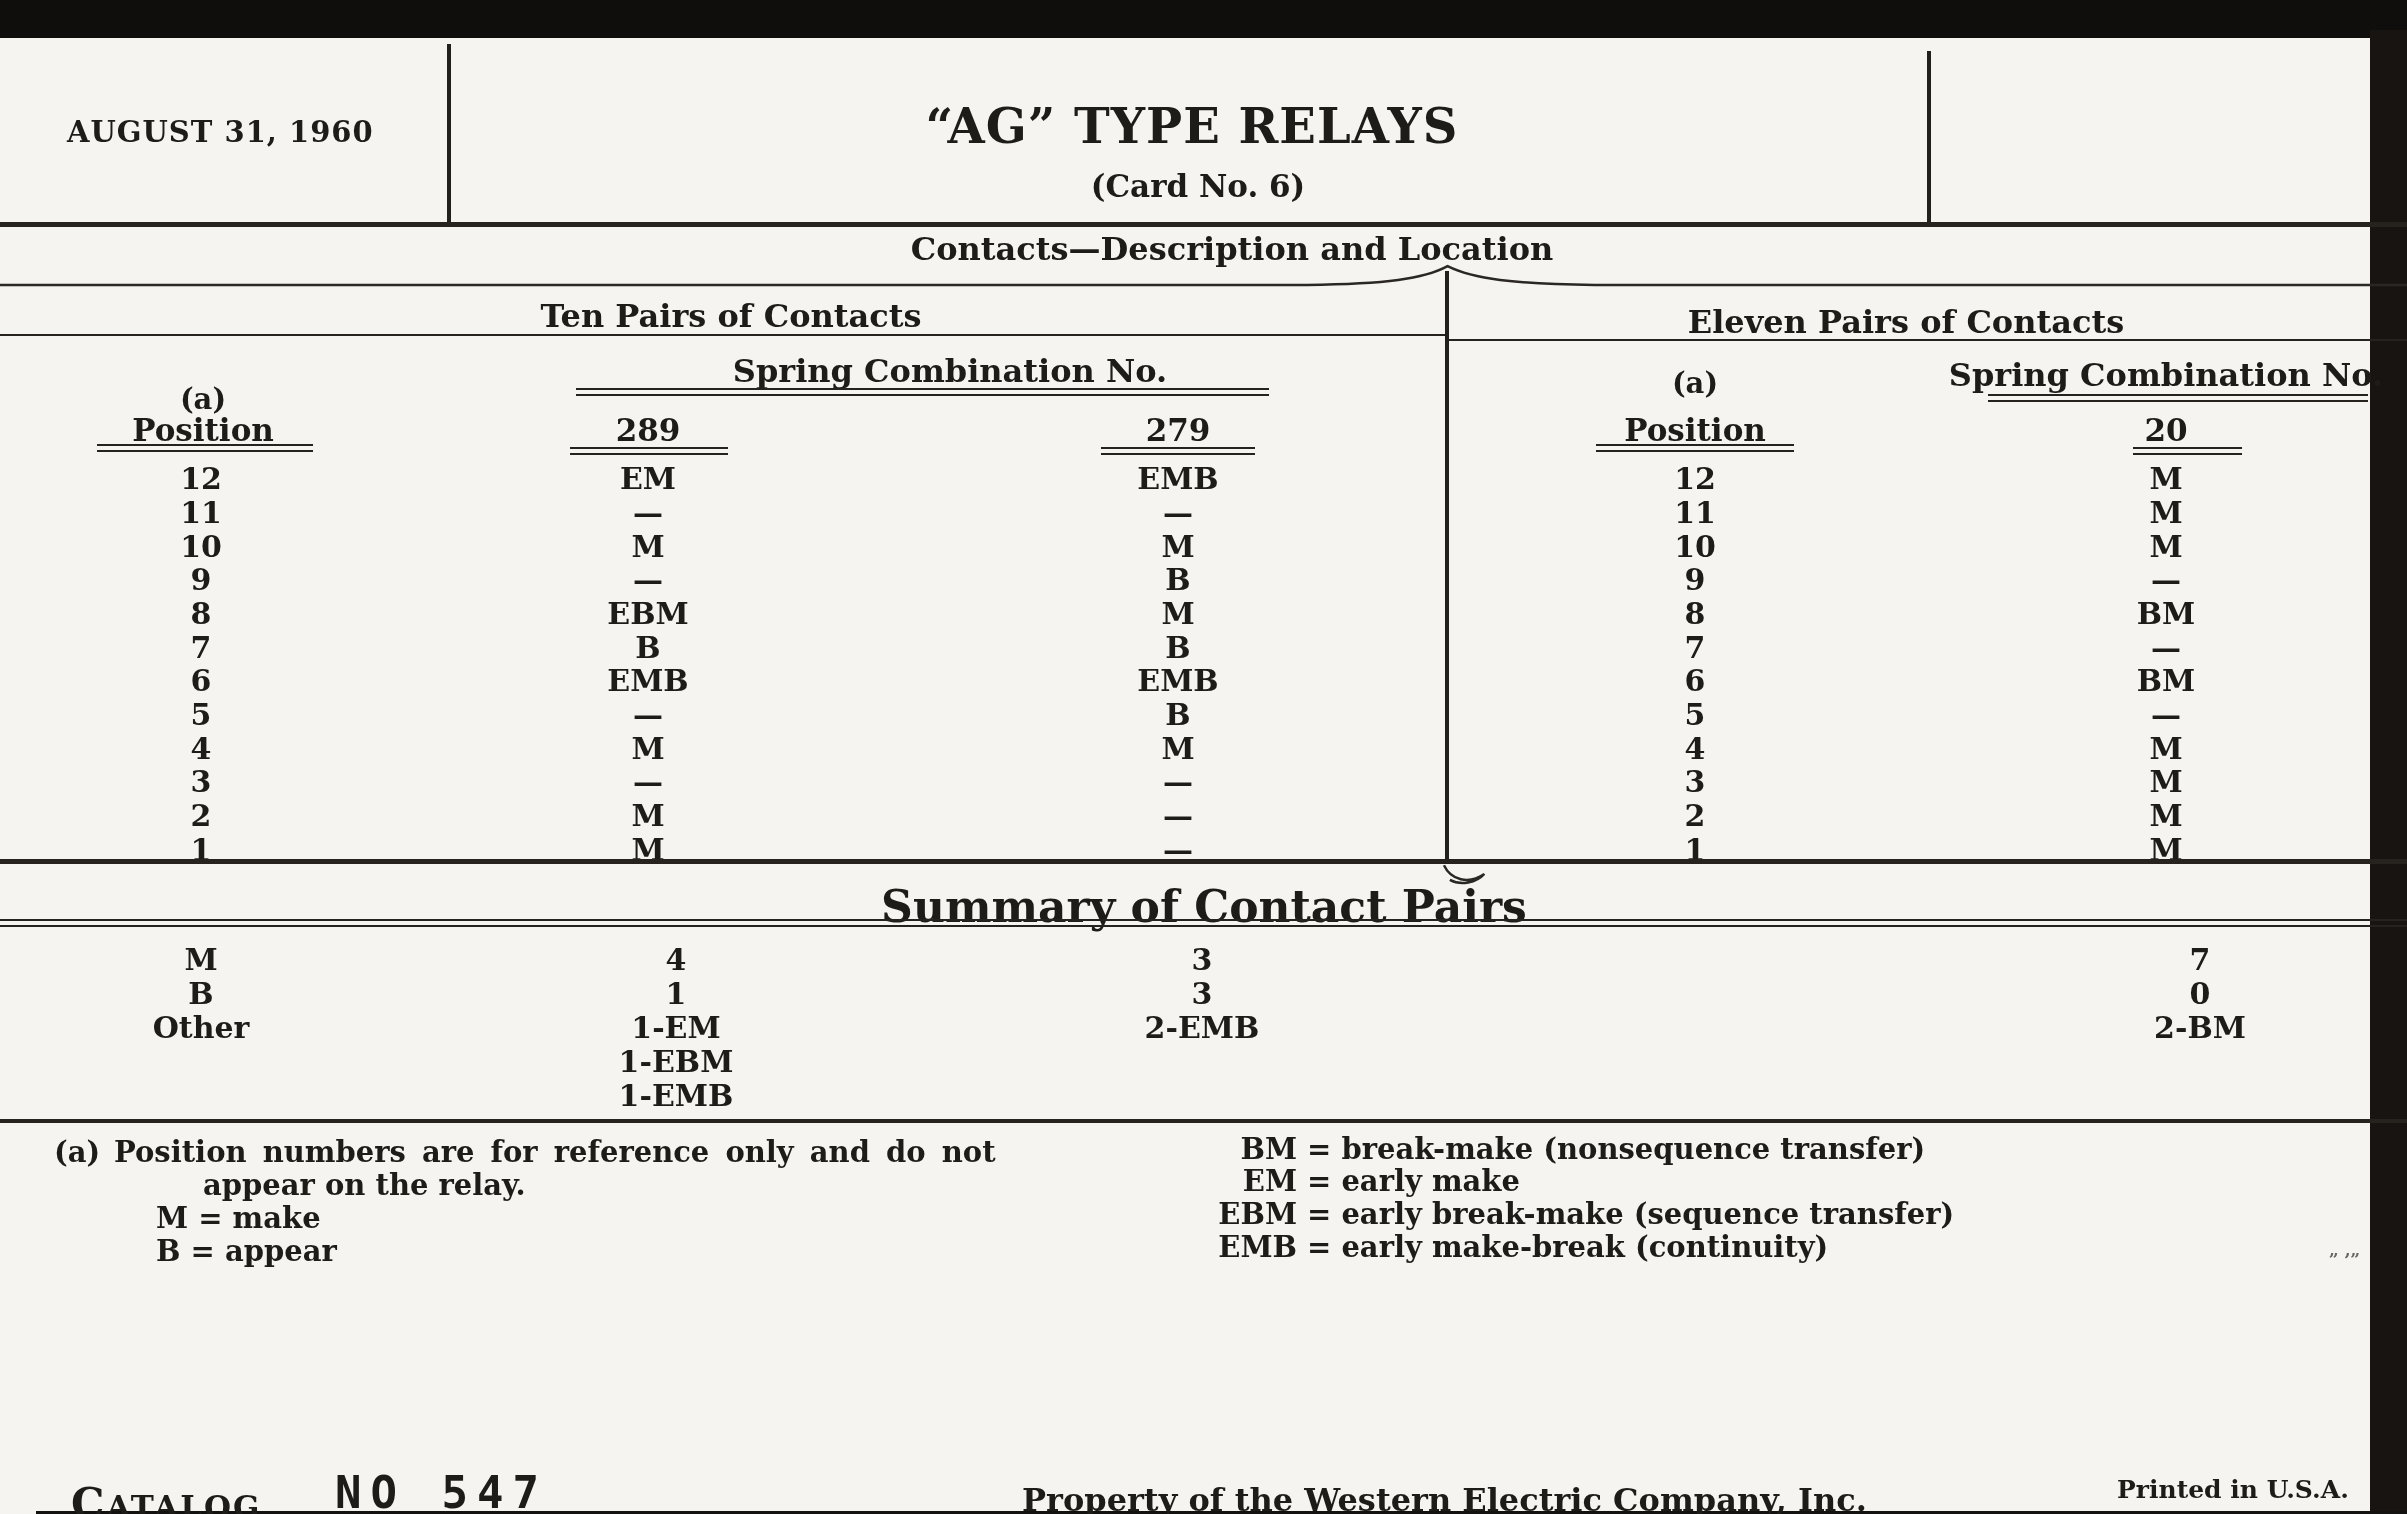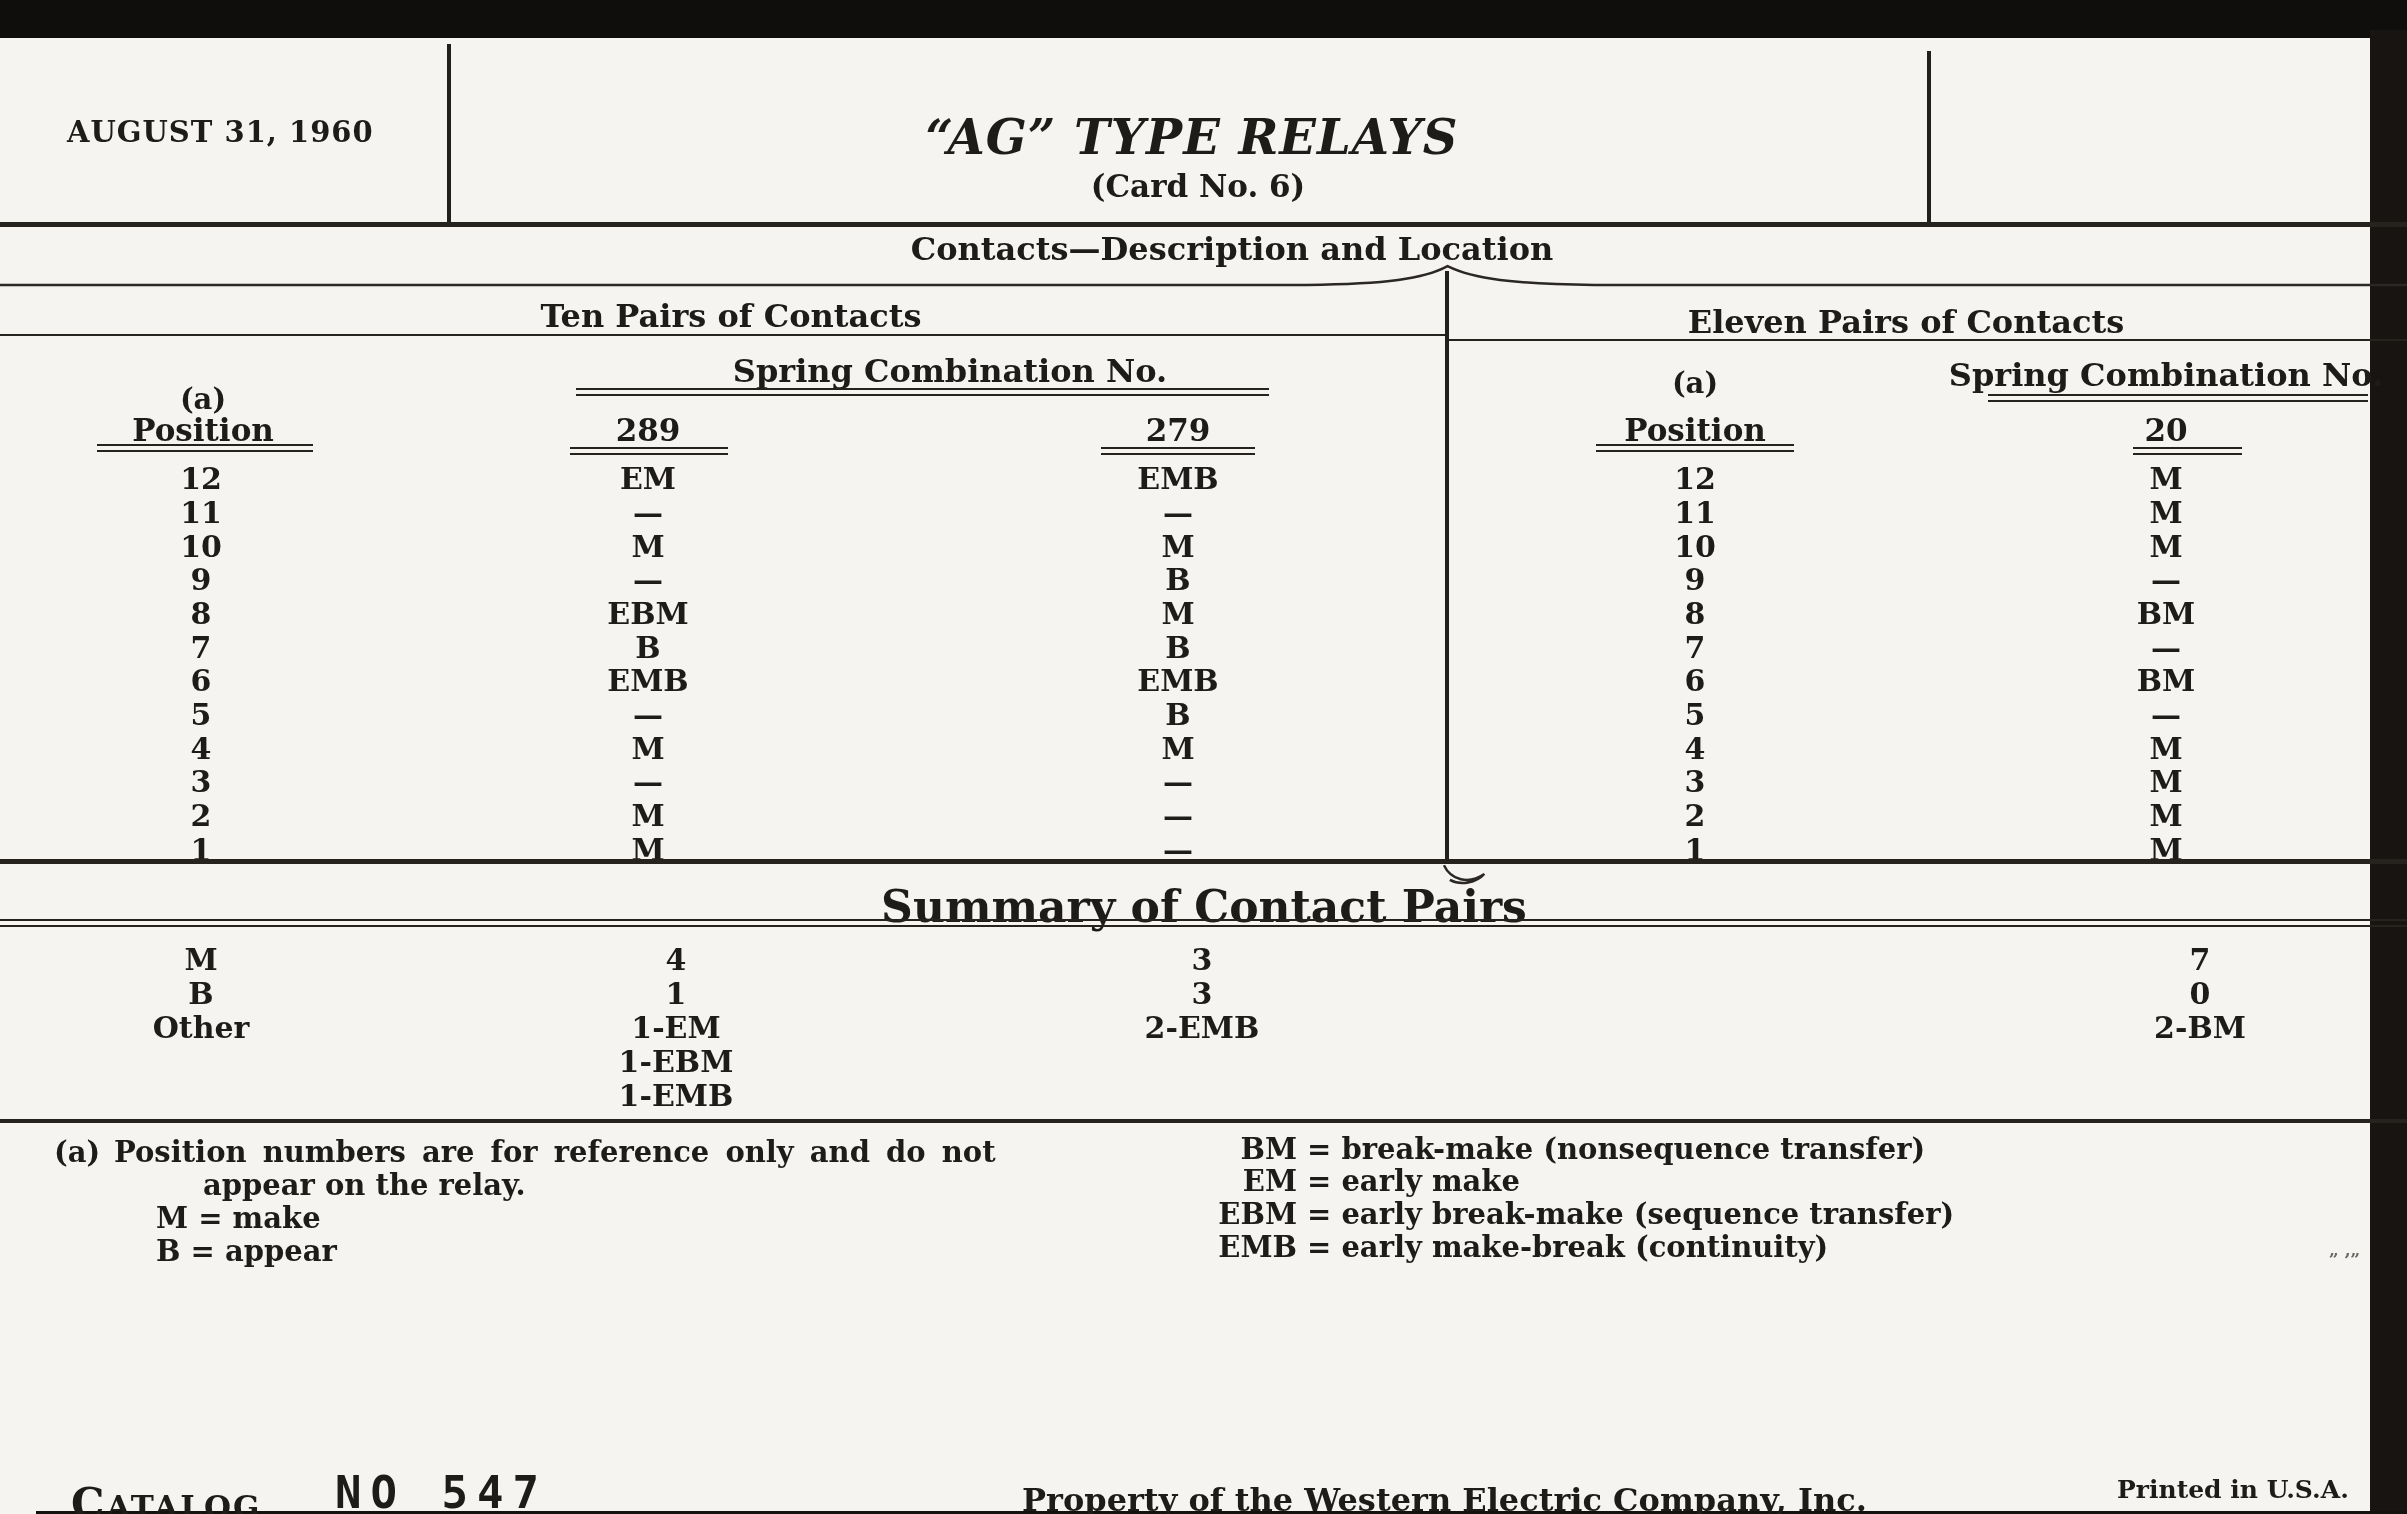--- a/index.html
+++ b/index.html
@@ -14,21 +14,21 @@
   .rightstrip{position:absolute;left:2370px;top:30px;width:38px;height:1485px;background:#171411;}
   .bottomstrip{position:absolute;left:36px;top:1511px;width:2372px;height:4px;background:#141210;}
   
   .rule{position:absolute;background:#26231f;}
   .dbl{position:absolute;height:8px;border-top:2px solid #26231f;border-bottom:2px solid #26231f;box-sizing:border-box;}
   .vline{position:absolute;width:4px;background:#22201d;}
   
   .abs{position:absolute;white-space:nowrap;}
   .ctr{transform:translateX(-50%);}
   .date{left:67px;top:115px;font-size:29px;letter-spacing:1px;}
-  .title{left:1192px;top:109px;font-size:48px;letter-spacing:1px;font-style:italic;}
+  .title{left:1192px;top:98px;font-size:48px;letter-spacing:1px;}
   .subtitle{left:1198px;top:168px;font-size:31px;}
   .sectiontitle{left:1204px;top:230px;font-size:32px;margin-left:28px;}
   .tenhead{left:731px;top:297px;font-size:32px;text-align:right;}
   .elevenhead{left:1906px;top:303px;font-size:32px;}
   .springL{left:950px;top:352px;font-size:32px;}
   .springR{left:2166px;top:356px;font-size:32px;}
   .noteA-L{left:203px;top:382px;font-size:29px;}
   .posL{left:203px;top:412px;font-size:31px;}
   .noteA-R{left:1695px;top:366px;font-size:29px;}
   .posR{left:1695px;top:412px;font-size:31px;}

